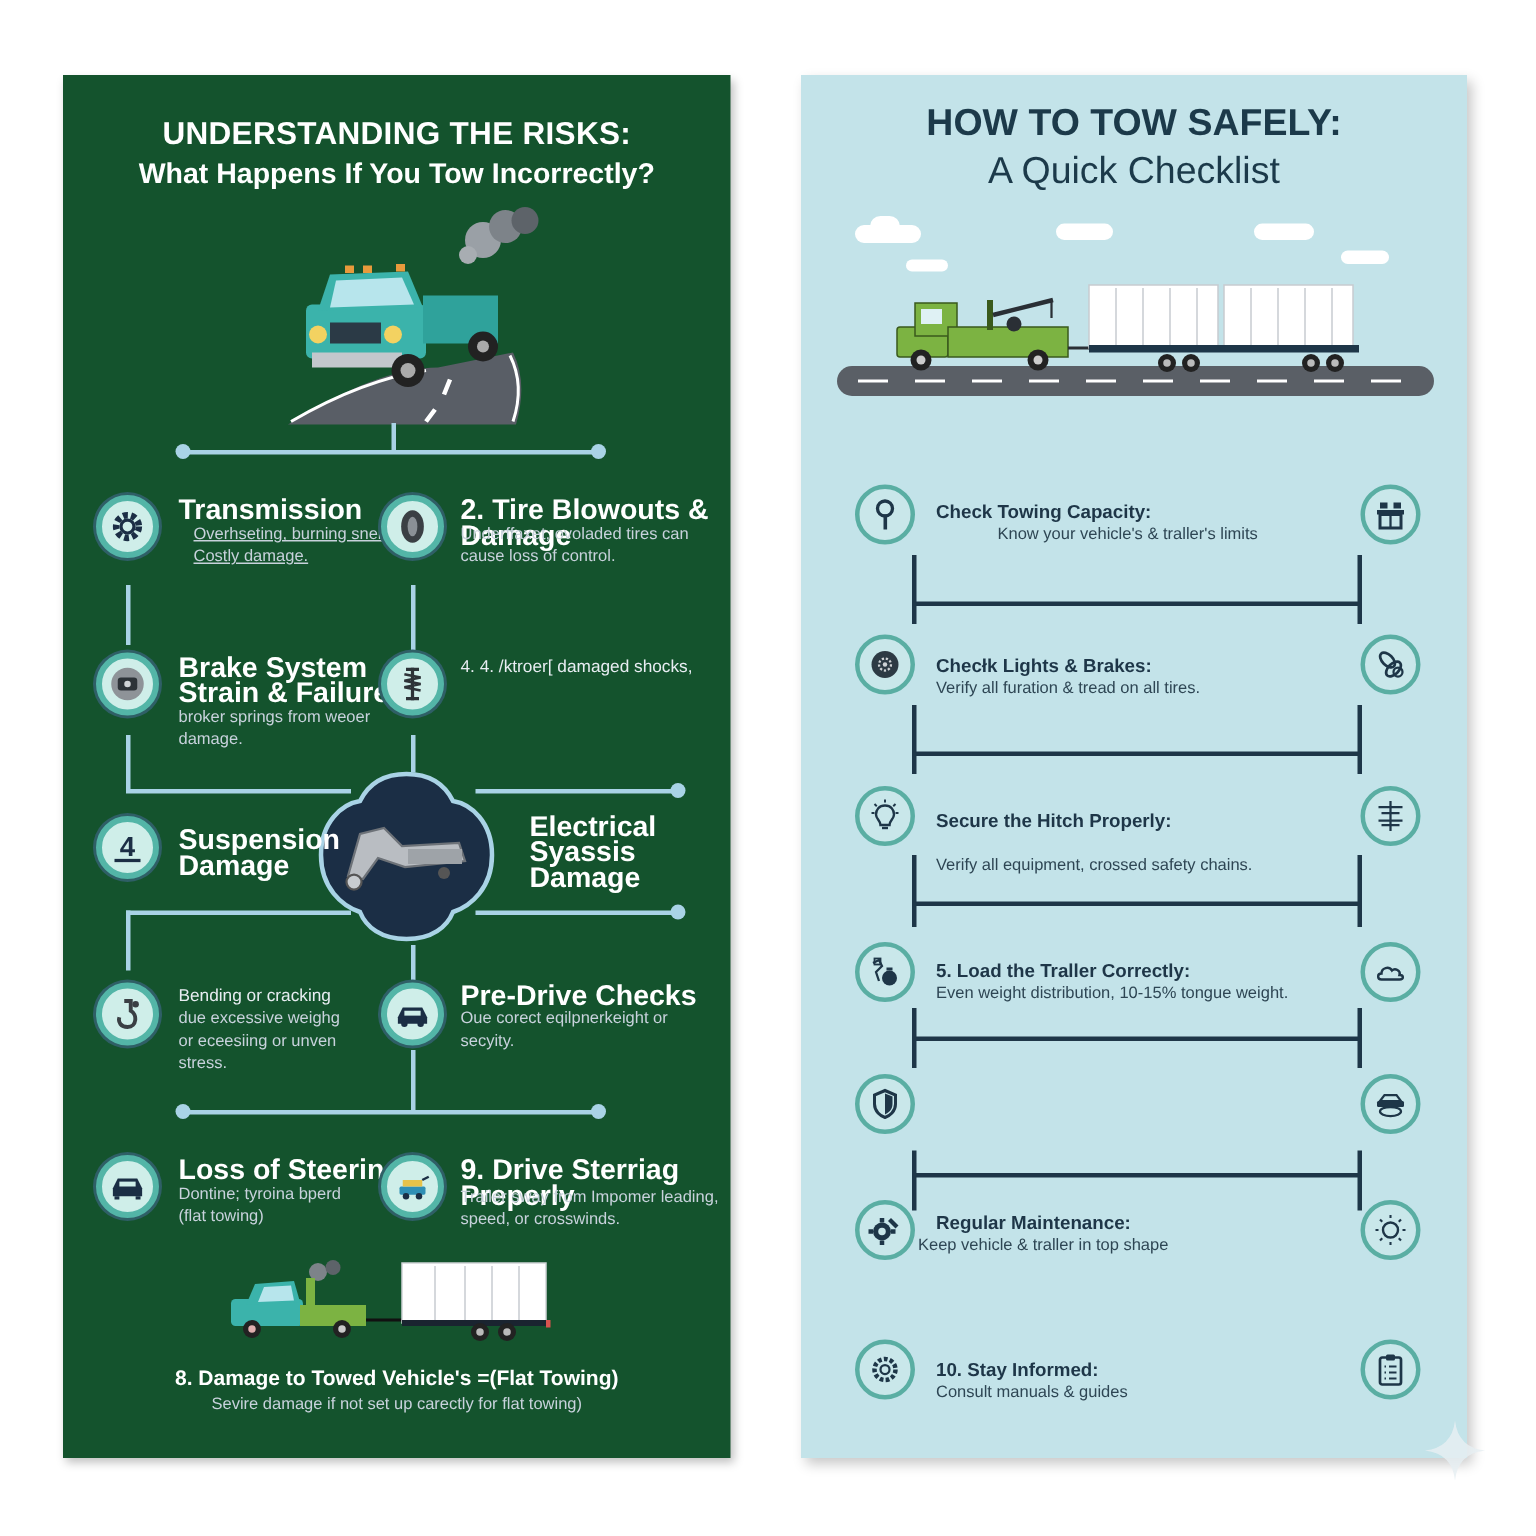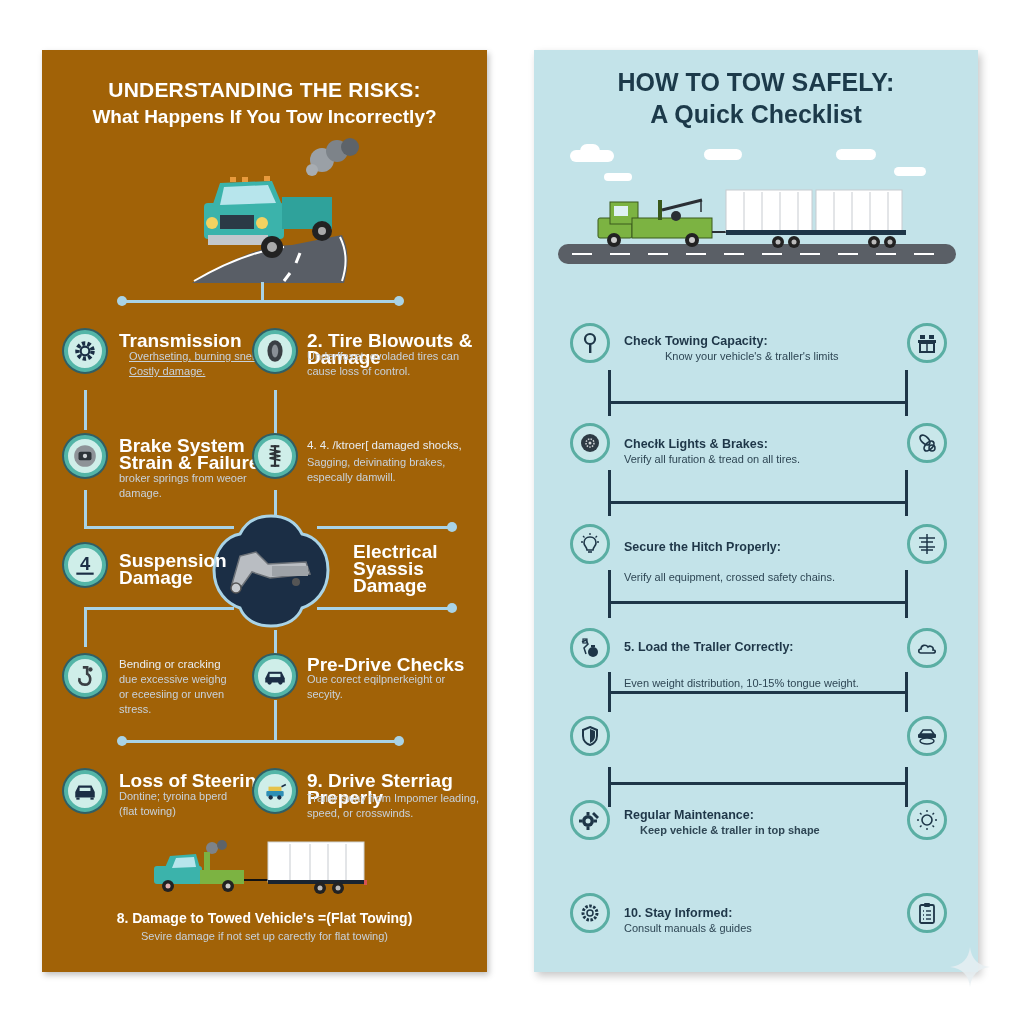--- a/index.html
+++ b/index.html
@@ -1,40 +1,40 @@
 <!DOCTYPE html>
 <html><head>
 <meta charset="utf-8">
 <style>
   * { box-sizing: border-box; margin: 0; padding: 0; }
   html, body { width: 1024px; height: 1024px; background: #ffffff; overflow: hidden; }
   body { position: relative; font-family: "Liberation Sans", "DejaVu Sans", sans-serif; }
 
   .panel { position: absolute; top: 50px; height: 922px; }
-  .panel-left { left: 42px; width: 445px; background: #a16207; box-shadow: 2px 3px 6px rgba(0,0,0,0.25); }
+  .panel-left { left: 42px; width: 445px; background: #14532d; box-shadow: 2px 3px 6px rgba(0,0,0,0.25); }
   .panel-right { left: 534px; width: 444px; background: #c3e3e9; box-shadow: 3px 4px 8px rgba(0,0,0,0.22); }
 
   .abs { position: absolute; }
 
   
   .l-title1 { left: 0; width: 445px; top: 28px; text-align: center; color: #ffffff; font-weight: bold; font-size: 21px; letter-spacing: 0.2px; }
   .l-title2 { left: 0; width: 445px; top: 56px; text-align: center; color: #ffffff; font-weight: bold; font-size: 19px; }
 
   .l-head { color: #ffffff; font-weight: bold; font-size: 19px; line-height: 17px; }
   .l-desc { color: #c8d2dc; font-size: 11px; line-height: 15px; }
 
   .line-l { position: absolute; background: #a9d3e6; }
   .dot-l { position: absolute; width: 10px; height: 10px; border-radius: 50%; background: #a9d3e6; }
 
   .icon-l { position: absolute; width: 42px; height: 42px; border-radius: 50%; background: #cfeee9; border: 4px solid #53b5a7; display: flex; align-items: center; justify-content: center; box-shadow: 0 0 0 2px #2f5f66; }
   .icon-l svg { width: 26px; height: 26px; }
 
   
   .r-title1 { left: 0; width: 444px; top: 18px; text-align: center; color: #1c3a4a; font-weight: bold; font-size: 25px; }
-  .r-title2 { left: 0; width: 444px; top: 50px; text-align: center; color: #1c3a4a; font-weight: bold; font-size: 25px; }
+  .r-title2 { left: 0; width: 444px; top: 50px; text-align: center; color: #1c3a4a; font-weight: normal; font-size: 25px; }
 
   .r-head { color: #1e3648; font-weight: bold; font-size: 12.5px; line-height: 16px; }
   .r-desc { color: #2e4654; font-size: 11px; line-height: 15px; }
   .r-inline-desc { font-weight: normal; color: #2e4654; font-size: 11.5px; }
 
   .line-r { position: absolute; background: #1e3648; }
 
   .icon-r { position: absolute; width: 40px; height: 40px; border-radius: 50%; background: #c9e7ea; border: 3px solid #5aaea3; display: flex; align-items: center; justify-content: center; }
   .icon-r svg { width: 24px; height: 24px; }
 
@@ -135,21 +135,20 @@
 
   <div class="icon-l" style="left:212px; top:385px;">
     <svg viewBox="0 0 24 24">
         <rect x="11" y="2" width="2" height="20" fill="#2d3338"></rect>
         <path d="M7 6 L17 8 L7 10 L17 12 L7 14 L17 16" stroke="#2d3338" stroke-width="1.6" fill="none"></path>
         <rect x="8" y="2" width="8" height="2" fill="#2d3338"></rect>
         <rect x="8" y="20" width="8" height="2" fill="#2d3338"></rect>
       </svg>
   </div>
   <div class="abs l-desc" style="left:265px; top:388px; width:165px; color:#e8edf2; font-size:11.5px;">4. 4. /ktroer[ damaged shocks,</div>
-  <div class="abs l-desc" style="left:265px; top:405px; width:165px;">Sagging, deivinating brakes, especally damwill.</div>
 
   <div class="icon-l" style="left:22px; top:494px;">
     <svg viewBox="0 0 24 24">
         <text x="12" y="17" text-anchor="middle" font-size="17" font-weight="bold" font-family="Liberation Sans, sans-serif" fill="#1b2e45">4</text>
         <rect x="4" y="19" width="16" height="2" fill="#1b2e45"></rect>
       </svg>
   </div>
   <div class="abs l-head" style="left:77px; top:502px; width:110px;">Suspension Damage</div>
 
   <div class="abs l-head" style="left:311px; top:493px; width:125px;">Electrical Syassis Damage</div>
@@ -377,21 +376,21 @@
 
   <div class="icon-r" style="left:36px; top:578px;">
     <svg viewBox="0 0 24 24">
         <circle cx="15" cy="16" r="5" fill="#1e3648"></circle>
         <rect x="13" y="9" width="4" height="2" fill="#1e3648"></rect>
         <path d="M4 6 L8 4 L10 8 L6 12 L8 18" stroke="#1e3648" stroke-width="1.5" fill="none"></path>
         <rect x="5" y="3" width="4" height="4" fill="none" stroke="#1e3648" stroke-width="1.2"></rect>
       </svg>
   </div>
   <div class="abs r-head" style="left:90px; top:589px; width:260px;">5. Load the Traller Correctly:</div>
-  <div class="abs r-desc" style="left:90px; top:605px; width:270px;margin-top:21px;">Even weight distribution, 10-15% tongue weight.</div>
+  <div class="abs r-desc" style="left:90px; top:605px; width:270px;">Even weight distribution, 10-15% tongue weight.</div>
   <div class="icon-r" style="left:373px; top:578px;">
     <svg viewBox="0 0 24 24">
         <path d="M6 17 C3 17 3 13 6 13 C6 9 11 8 13 11 C15 9 19 11 18 14 C21 14 21 17 18 17 Z" fill="none" stroke="#1e3648" stroke-width="1.6"></path>
       </svg>
   </div>
 
   <div class="icon-r" style="left:36px; top:666px;">
     <svg viewBox="0 0 24 24">
         <path d="M12 3 L19 6 L19 12 C19 17 15 20 12 21 C9 20 5 17 5 12 L5 6 Z" fill="none" stroke="#1e3648" stroke-width="2"></path>
         <path d="M12 5 L17 7 L17 12 C17 16 14 18 12 19 Z" fill="#1e3648"></path>
@@ -412,21 +411,21 @@
         <g fill="#1e3648">
           <rect x="8.5" y="4" width="3" height="3"></rect>
           <rect x="8.5" y="19" width="3" height="3"></rect>
           <rect x="1" y="11.5" width="3" height="3"></rect>
           <rect x="16" y="11.5" width="3" height="3"></rect>
         </g>
         <path d="M16 4 L21 9 L19 11 L14 6 Z" fill="#1e3648"></path>
       </svg>
   </div>
   <div class="abs r-head" style="left:90px; top:757px; width:260px;">Regular Maintenance:</div>
-  <div class="abs r-desc" style="left:106px; top:773px; width:260px;font-weight:bold;">Keep vehicle &amp; traller in top shape</div>
+  <div class="abs r-desc" style="left:78px; top:773px; width:260px;">Keep vehicle &amp; traller in top shape</div>
   <div class="icon-r" style="left:373px; top:750px;">
     <svg viewBox="0 0 24 24">
         <circle cx="12" cy="12" r="5" fill="none" stroke="#1e3648" stroke-width="1.6"></circle>
         <g stroke="#1e3648" stroke-width="1.4">
           <line x1="12" y1="2" x2="12" y2="4"></line>
           <line x1="12" y1="20" x2="12" y2="22"></line>
           <line x1="2" y1="12" x2="4" y2="12"></line>
           <line x1="20" y1="12" x2="22" y2="12"></line>
           <line x1="5" y1="5" x2="6.5" y2="6.5"></line>
           <line x1="19" y1="5" x2="17.5" y2="6.5"></line>

